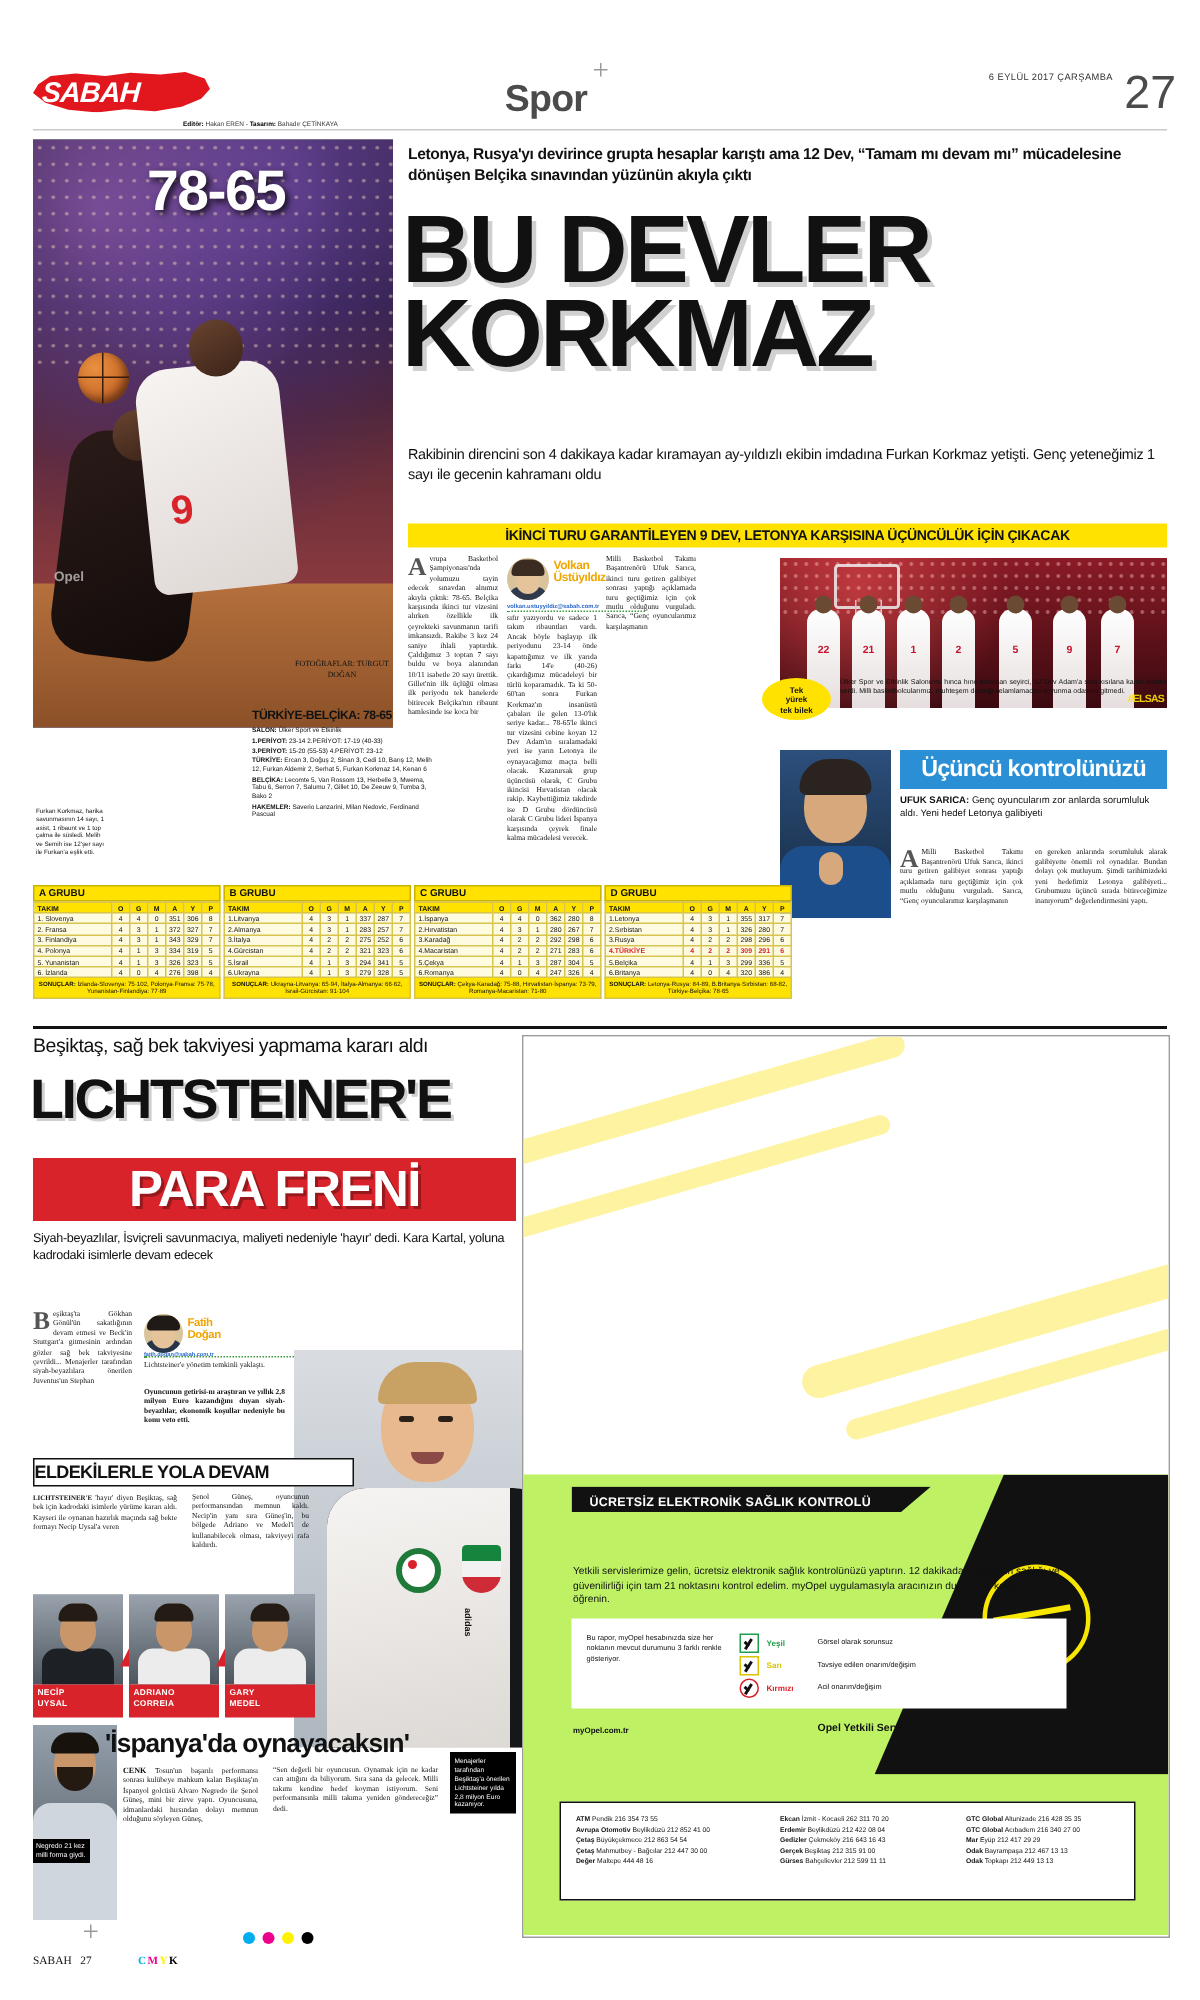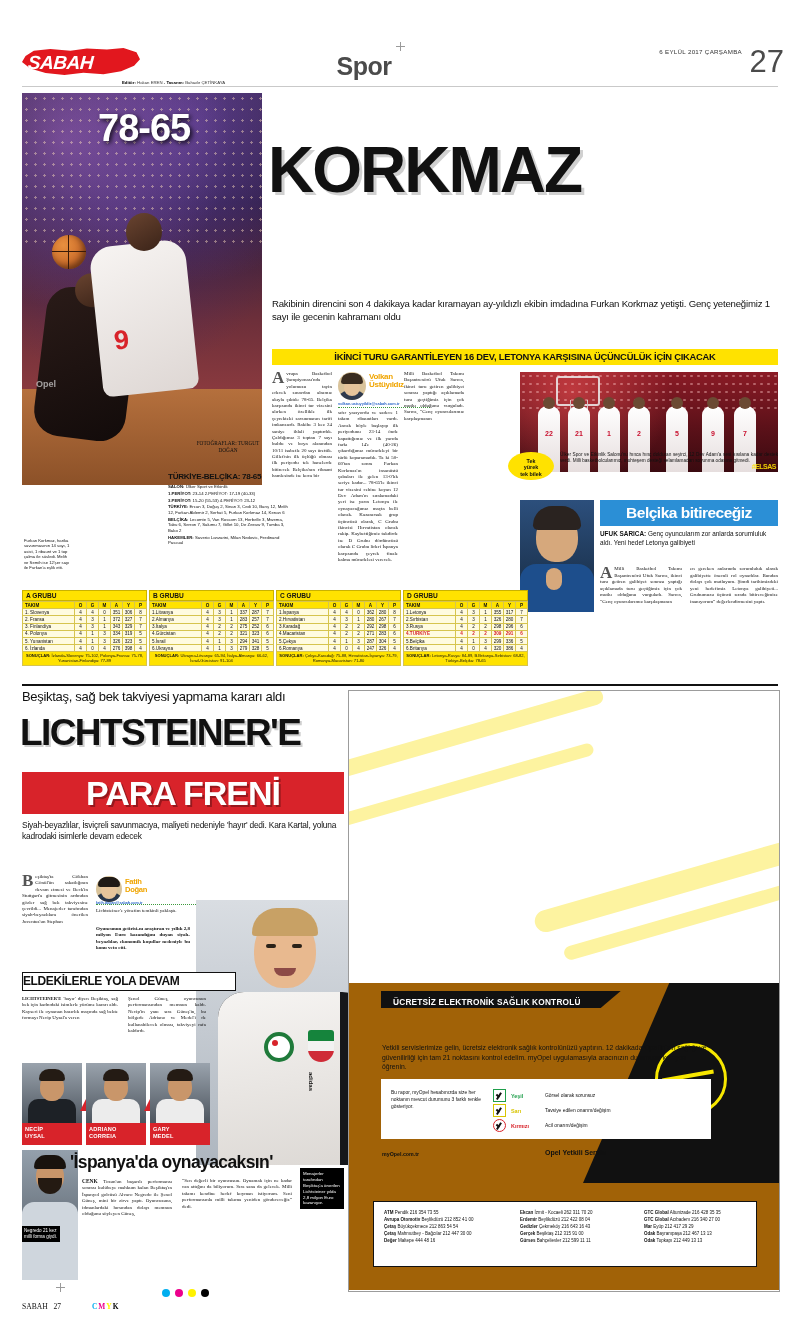--- a/index.html
+++ b/index.html
@@ -242,21 +242,21 @@
      background:linear-gradient(145deg,#cfd5da,#7e858b);}
   .w-face{position:absolute;left:12px;top:12px;width:168px;height:168px;border-radius:50%;
      background:radial-gradient(circle at 50% 24%,#1d2a3a,#050608 72%);}
   .w-ticks{position:absolute;inset:10px;border-radius:50%;border:1px dashed #d4d400;opacity:.75;}
   .w-ticks2{position:absolute;inset:17px;border-radius:50%;border:.8px solid rgba(212,212,0,.45);}
   .w-time{position:absolute;left:0;top:52px;width:168px;text-align:center;font-family:"DejaVu Sans Mono",monospace;
      font-size:36px;font-weight:bold;color:#e9e84a;letter-spacing:1px;}
   .w-unit{position:absolute;left:0;top:96px;width:168px;text-align:center;font-family:"DejaVu Sans Mono",monospace;
      font-size:17px;font-weight:bold;color:#e9e84a;letter-spacing:1px;}
 
-  .ad-yellow{position:absolute;left:0;top:292px;width:430px;height:307px;background:#a16207;}
+  .ad-yellow{position:absolute;left:0;top:292px;width:430px;height:307px;background:#bef264;}
   .ad-blackbar{position:absolute;left:32px;top:8px;height:17px;background:#111;padding:0 40px 0 12px;
      clip-path:polygon(0 0,100% 0,calc(100% - 20px) 100%,0 100%);}
   .ad-blackbar span{color:#fff;font-size:8.3px;font-weight:bold;line-height:17px;letter-spacing:.2px;}
   .ad-h1{position:absolute;left:32px;top:27px;font-size:26.5px;font-weight:bold;color:#111;letter-spacing:-.6px;}
   .ad-copy{position:absolute;left:33px;top:60px;width:330px;font-size:6.8px;line-height:1.42;color:#111;}
   .legend{position:absolute;left:32px;top:96px;width:330px;height:60px;background:#fff;}
   .legend-note{position:absolute;left:10px;top:10px;width:92px;font-size:4.9px;line-height:1.45;color:#111;}
   .legend-rows{position:absolute;left:112px;top:9px;}
   .lrow{display:flex;align-items:center;height:15px;}
   .chk{width:11px;height:11px;border:1.2px solid #1e9e4a;display:inline-block;position:relative;margin-right:5px;}
@@ -326,27 +326,29 @@
   <div class="abs statbox">
     <div class="st-title">TÜRKİYE-BELÇİKA: 78-65</div>
     <p><b>SALON:</b><span> Ülker Sport ve Etkinlik</span></p>
     <p><b>1.PERİYOT:</b><span> 23-14  2.PERİYOT: 17-19 (40-33)</span></p>
     <p><b>3.PERİYOT:</b><span> 15-20 (55-53)  4.PERİYOT: 23-12</span></p>
     <p><b>TÜRKİYE:</b><span> Ercan 3, Doğuş 2, Sinan 3, Cedi 10, Barış 12, Melih 12, Furkan Aldemir 2, Serhat 5, Furkan Korkmaz 14, Kenan 6</span></p>
     <p><b>BELÇİKA:</b><span> Lecomte 5, Van Rossom 13, Herbelle 3, Mwema, Tabu 6, Serron 7, Salumu 7, Gillet 10, De Zeeuw 9, Tumba 3, Bako 2</span></p>
     <p><b>HAKEMLER:</b><span> Saverio Lanzarini, Milan Nedovic, Ferdinand Pascual</span></p>
   </div>
 
+  <div class="abs kicker">Letonya, Rusya'yı devirince grupta hesaplar karıştı ama 12 Dev, “Tamam mı devam mı” mücadelesine dönüşen Belçika sınavından yüzünün akıyla çıktı</div>
   <div class="abs bigtitle">
+    <span>BU DEVLER</span>
     <span class="l2">KORKMAZ</span>
   </div>
   <div class="abs spot">Rakibinin direncini son 4 dakikaya kadar kıramayan ay-yıldızlı ekibin imdadına Furkan Korkmaz yetişti. Genç yeteneğimiz 1 sayı ile gecenin kahramanı oldu</div>
 
   <div class="abs yband">
-    <span>İKİNCİ TURU GARANTİLEYEN 16 DEV, LETONYA KARŞISINA ÜÇÜNCÜLÜK İÇİN ÇIKACAK</span>
+    <span>İKİNCİ TURU GARANTİLEYEN 9 DEV, LETONYA KARŞISINA ÜÇÜNCÜLÜK İÇİN ÇIKACAK</span>
   </div>
 
   <div class="artcol" style="left:272px;top:371px;width:60px;">
     <span class="dropcap">A</span><span>vrupa Basketbol Şampiyonası'nda yolumuzu tayin edecek sınavdan alnımız akıyla çıktık: 78-65. Belçika karşısında ikinci tur vizesini alırken özellikle ilk çeyrekteki savunmanın tarifi imkansızdı. Rakibe 3 kez 24 saniye ihlali yaptırdık. Çaldığımız 3 toptan 7 sayı buldu ve boya alanından 10/11 isabetle 20 sayı ürettik. Gillet'nin ilk üçlüğü olması ilk periyodu tek hanelerde bitirecek Belçika'nın ribaunt hamlesinde ise koca bir</span>
   </div>
 
   <div class="abs author">
     <div class="auth-photo">
       <div class="body"></div>
       <div class="face"></div>
@@ -410,21 +412,21 @@
   <div class="abs tpcaption">Ülker Spor ve Etkinlik Salonu'nu hınca hınç dolduran seyirci, 12 Dev Adam'a sesi kısılana kadar destek verdi. Milli basketbolcularımız, muhteşem desteği selamlamadan soyunma odasına gitmedi.</div>
 
   <div class="abs coachphoto">
     <div class="cp-bg"></div>
     <div class="cp-body"></div>
     <div class="cp-head"></div>
     <div class="cp-hair"></div>
     <div class="cp-hand"></div>
   </div>
   <div class="abs bluebar">
-    <span>Belçika bitireceğiz</span>
+    <span>Üçüncü kontrolünüzü</span>
   </div>
   <div class="abs bluesub">
     <b>UFUK SARICA:</b><span> Genç oyuncularım zor anlarda sorumluluk aldı. Yeni hedef Letonya galibiyeti</span>
   </div>
 
   <div class="sarica" style="left:600px;top:566px;width:82px;">
     <span class="dropcap">A</span><span>Milli Basketbol Takımı Başantrenörü Ufuk Sarıca, ikinci turu getiren galibiyet sonrası yaptığı açıklamada turu geçtiğimiz için çok mutlu olduğunu vurguladı. Sarıca, “Genç oyuncularımız karşılaşmanın</span>
   </div>
   <div class="sarica" style="left:690px;top:566px;width:88px;">
     <span>en gereken anlarında sorumluluk alarak galibiyette önemli rol oynadılar. Bundan dolayı çok mutluyum. Şimdi tarihimizdeki yeni hedefimiz Letonya galibiyeti... Grubumuzu üçüncü sırada bitireceğimize inanıyorum” değerlendirmesini yaptı.</span>

